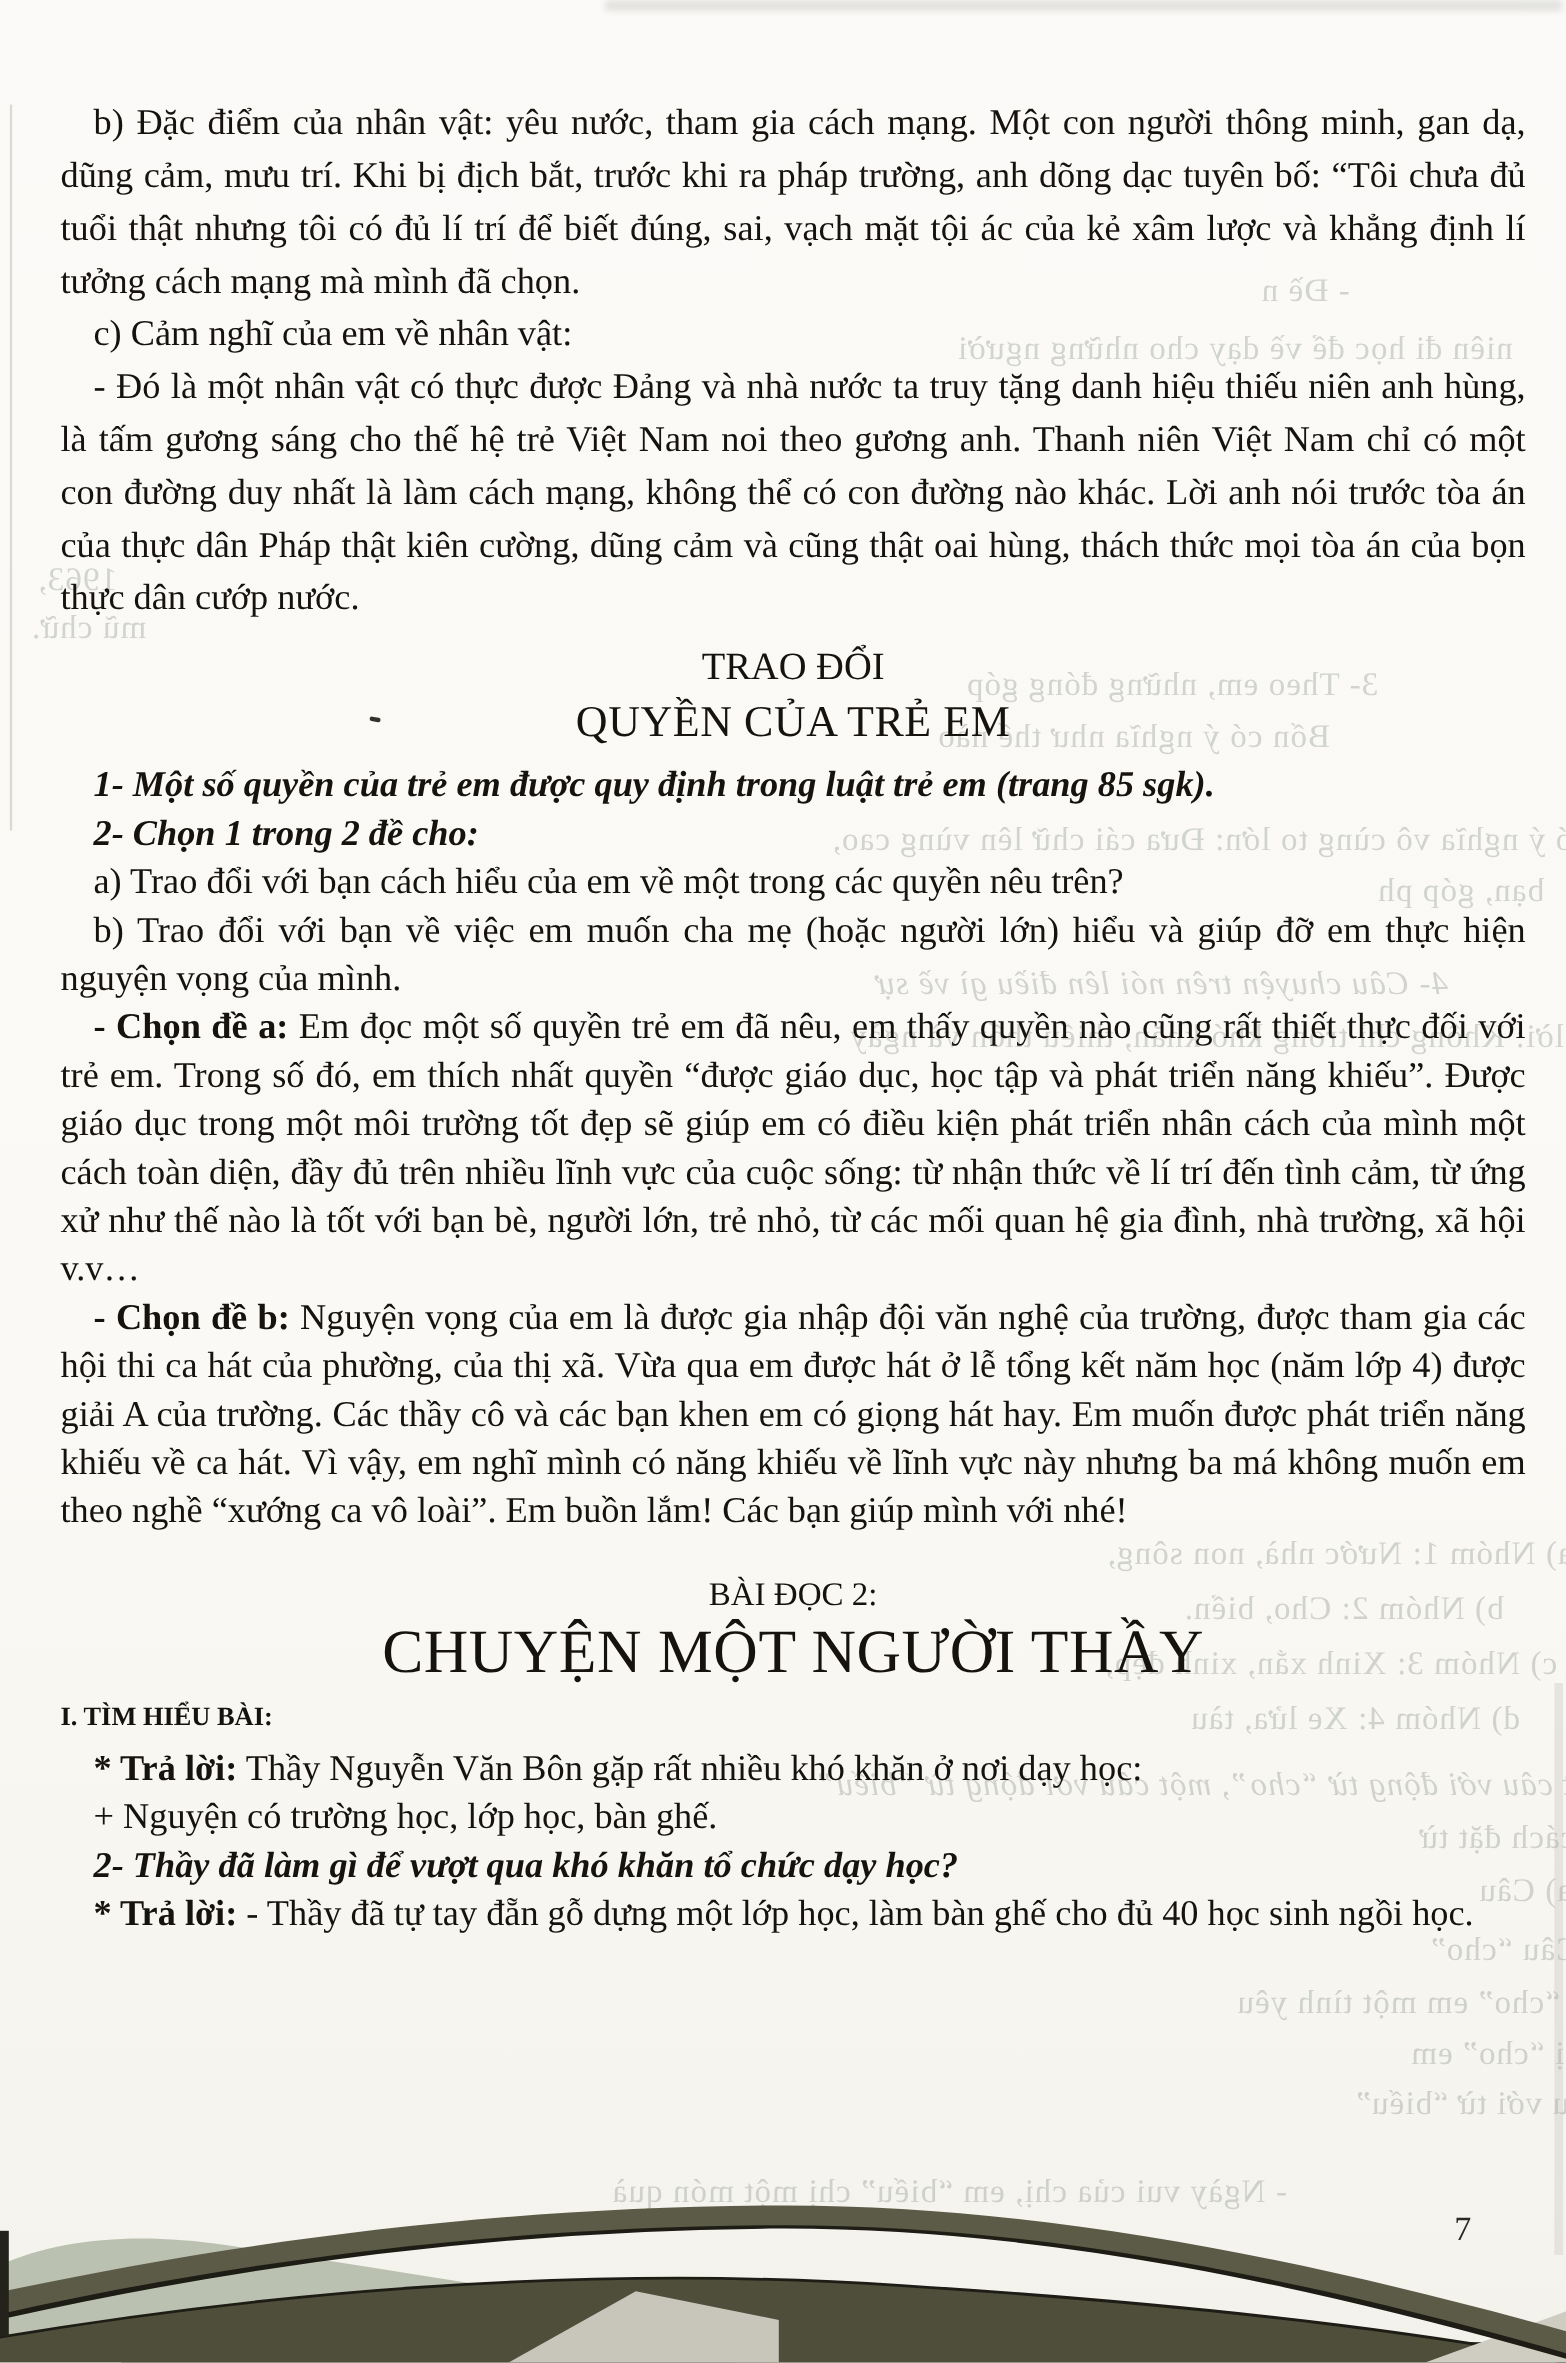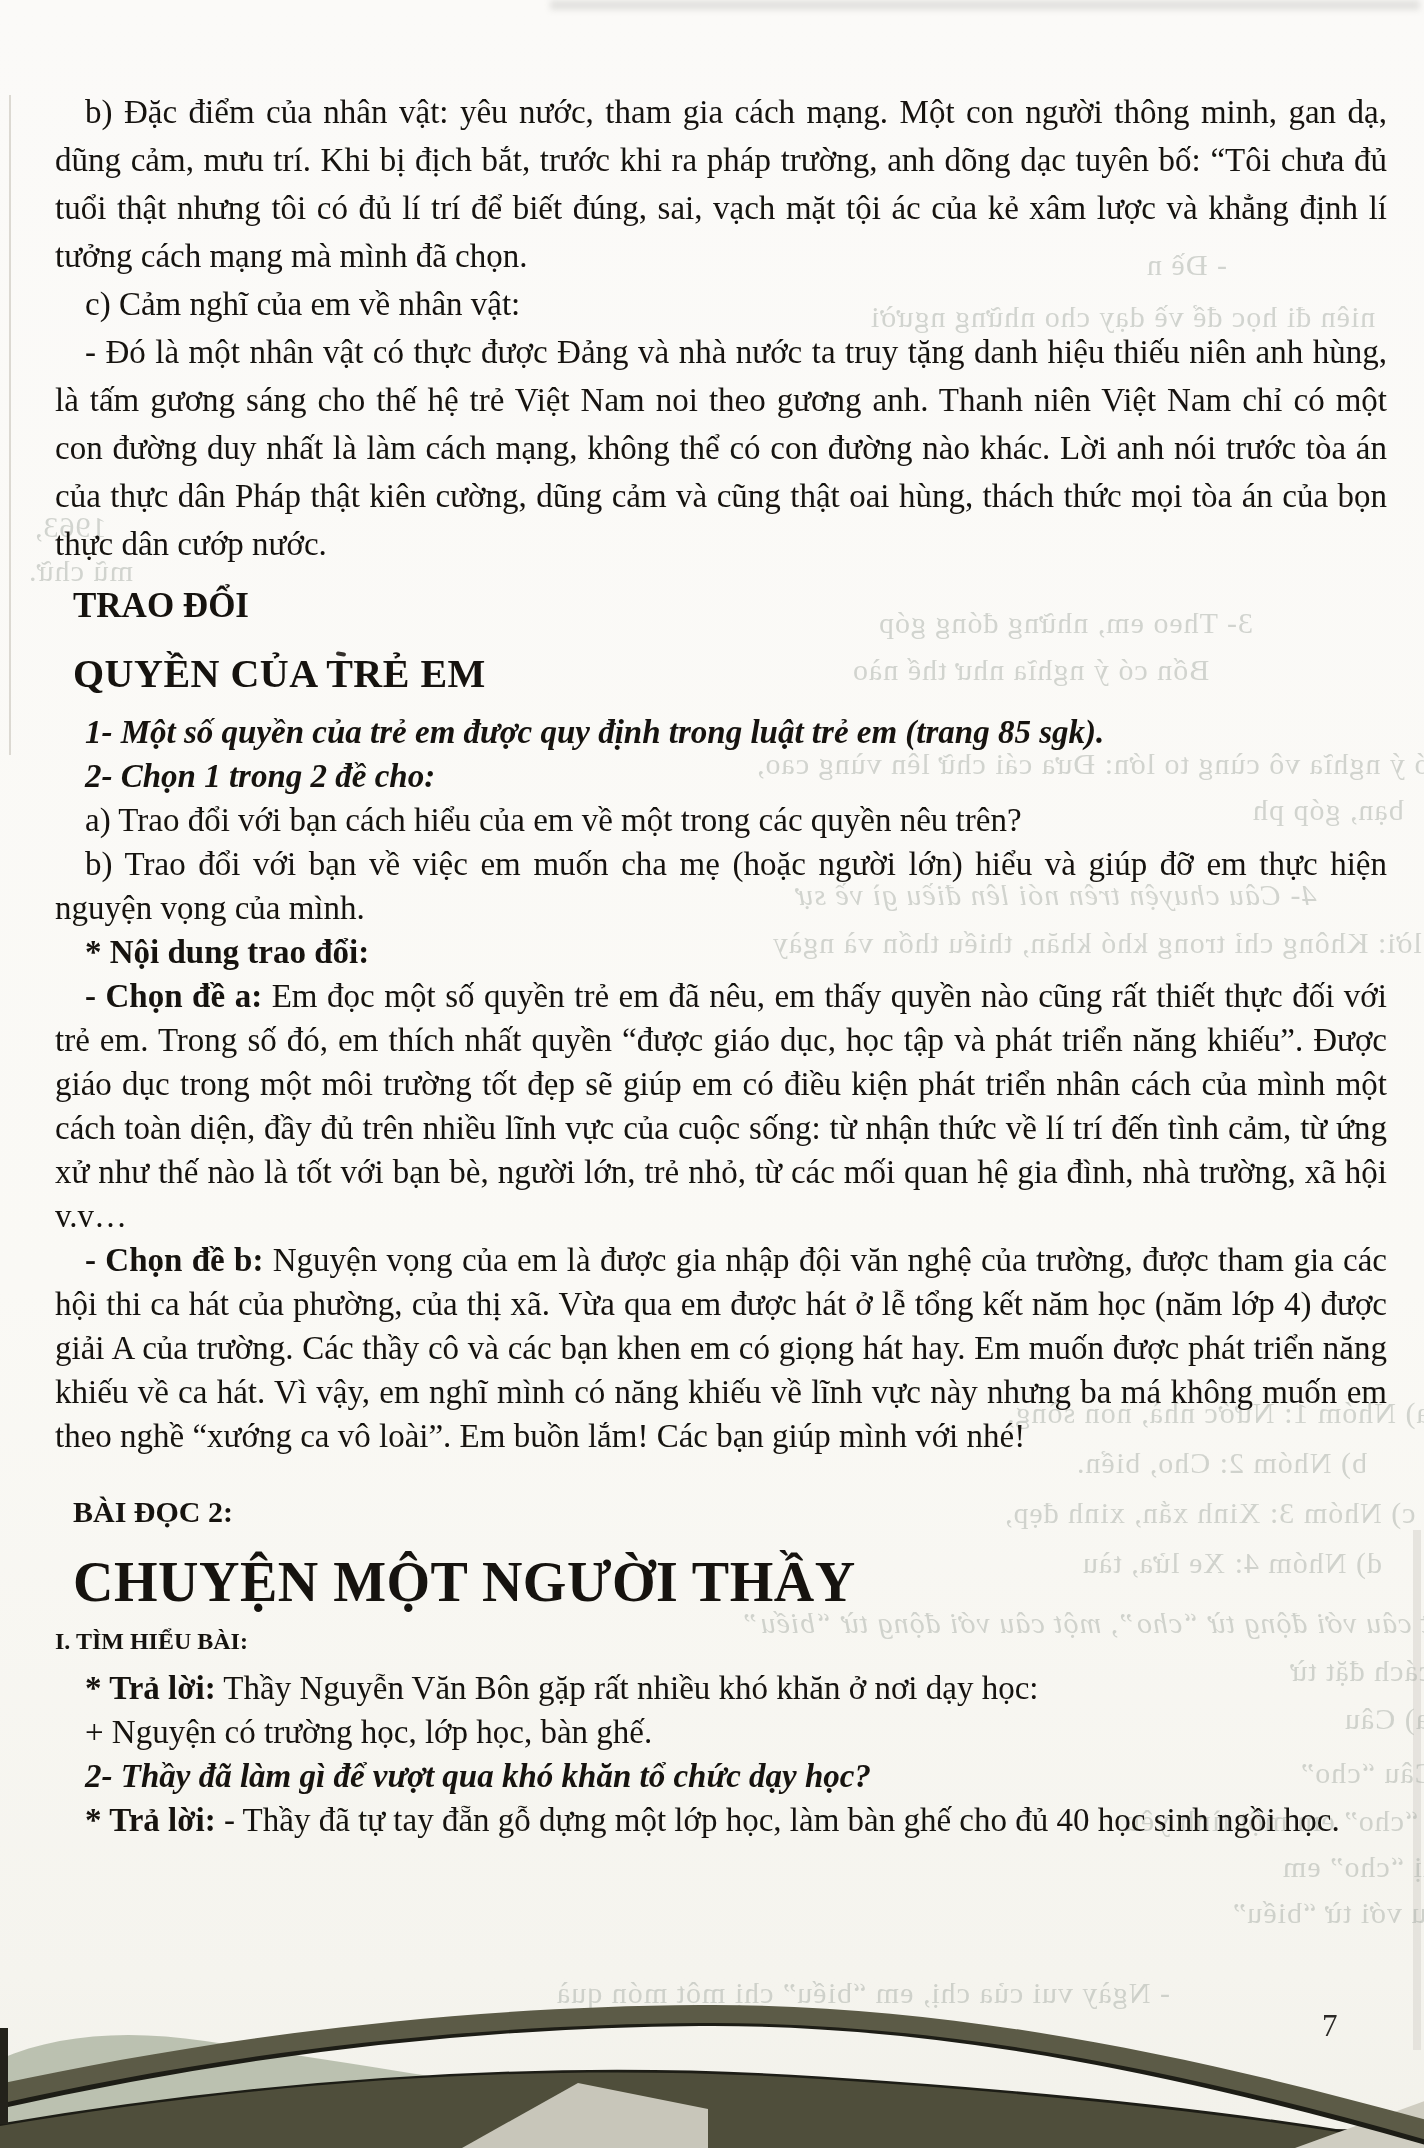--- a/index.html
+++ b/index.html
@@ -20,21 +20,21 @@
 
   .content{
     position:absolute;left:55px;top:88px;width:1332px;
     font-size:33px;line-height:48px;text-align:justify;
   }
   .content p{margin:0;}
   .para{text-indent:30px;}
   .sec{line-height:44px;}
   .bold{font-weight:bold;}
   .bq{font-weight:bold;font-style:italic;}
-  .hc{font-weight:bold;text-indent:0;margin:18px;}
+  .hc{text-align:center;font-weight:normal;text-indent:0;margin:0;}
   .h-trao{font-size:35px;line-height:44px;margin-top:16px;}
   .h-quyen{font-size:40px;line-height:56px;margin-bottom:8px;letter-spacing:.5px;}
   .h-bai{font-size:30px;line-height:48px;margin-top:30px;}
   .h-chuyen{font-size:56px;line-height:56px;margin-bottom:6px;letter-spacing:.5px;}
   .tim{text-indent:0;font-size:24px;font-weight:bold;line-height:50px;}
 
   .ghosts{position:absolute;inset:0;pointer-events:none;}
   .ghost{
     position:absolute;display:inline-block;white-space:nowrap;
     transform:scaleX(-1);
@@ -90,21 +90,20 @@
     <p class="para">c) Cảm nghĩ của em về nhân vật:</p>
     <p class="para">- Đó là một nhân vật có thực được Đảng và nhà nước ta truy tặng danh hiệu thiếu niên anh hùng, là tấm gương sáng cho thế hệ trẻ Việt Nam noi theo gương anh. Thanh niên Việt Nam chỉ có một con đường duy nhất là làm cách mạng, không thể có con đường nào khác. Lời anh nói trước tòa án của thực dân Pháp thật kiên cường, dũng cảm và cũng thật oai hùng, thách thức mọi tòa án của bọn thực dân cướp nước.</p>
 
     <h2 class="hc h-trao">TRAO ĐỔI</h2>
     <h1 class="hc h-quyen">QUYỀN CỦA TRẺ EM</h1>
 
     <p class="para sec bq">1- Một số quyền của trẻ em được quy định trong luật trẻ em (trang 85 sgk).</p>
     <p class="para sec bq">2- Chọn 1 trong 2 đề cho:</p>
     <p class="para sec">a) Trao đổi với bạn cách hiểu của em về một trong các quyền nêu trên?</p>
     <p class="para sec">b) Trao đổi với bạn về việc em muốn cha mẹ (hoặc người lớn) hiểu và giúp đỡ em thực hiện nguyện vọng của mình.</p>
-    <p class="para sec bold">* Nội dung trao đổi:</p>
 
     <p class="para sec"><span class="bold">- Chọn đề a:</span><span> Em đọc một số quyền trẻ em đã nêu, em thấy quyền nào cũng rất thiết thực đối với trẻ em. Trong số đó, em thích nhất quyền “được giáo dục, học tập và phát triển năng khiếu”. Được giáo dục trong một môi trường tốt đẹp sẽ giúp em có điều kiện phát triển nhân cách của mình một cách toàn diện, đầy đủ trên nhiều lĩnh vực của cuộc sống: từ nhận thức về lí trí đến tình cảm, từ ứng xử như thế nào là tốt với bạn bè, người lớn, trẻ nhỏ, từ các mối quan hệ gia đình, nhà trường, xã hội v.v…</span></p>
 
     <p class="para sec"><span class="bold">- Chọn đề b:</span><span> Nguyện vọng của em là được gia nhập đội văn nghệ của trường, được tham gia các hội thi ca hát của phường, của thị xã. Vừa qua em được hát ở lễ tổng kết năm học (năm lớp 4) được giải A của trường. Các thầy cô và các bạn khen em có giọng hát hay. Em muốn được phát triển năng khiếu về ca hát. Vì vậy, em nghĩ mình có năng khiếu về lĩnh vực này nhưng ba má không muốn em theo nghề “xướng ca vô loài”. Em buồn lắm! Các bạn giúp mình với nhé!</span></p>
 
     <h2 class="hc h-bai">BÀI ĐỌC 2:</h2>
     <h1 class="hc h-chuyen">CHUYỆN MỘT NGƯỜI THẦY</h1>
 
     <p class="para sec tim">I. TÌM HIỂU BÀI:</p>
     <p class="para sec"><span class="bold">* Trả lời:</span><span> Thầy Nguyễn Văn Bôn gặp rất nhiều khó khăn ở nơi dạy học:</span></p>

